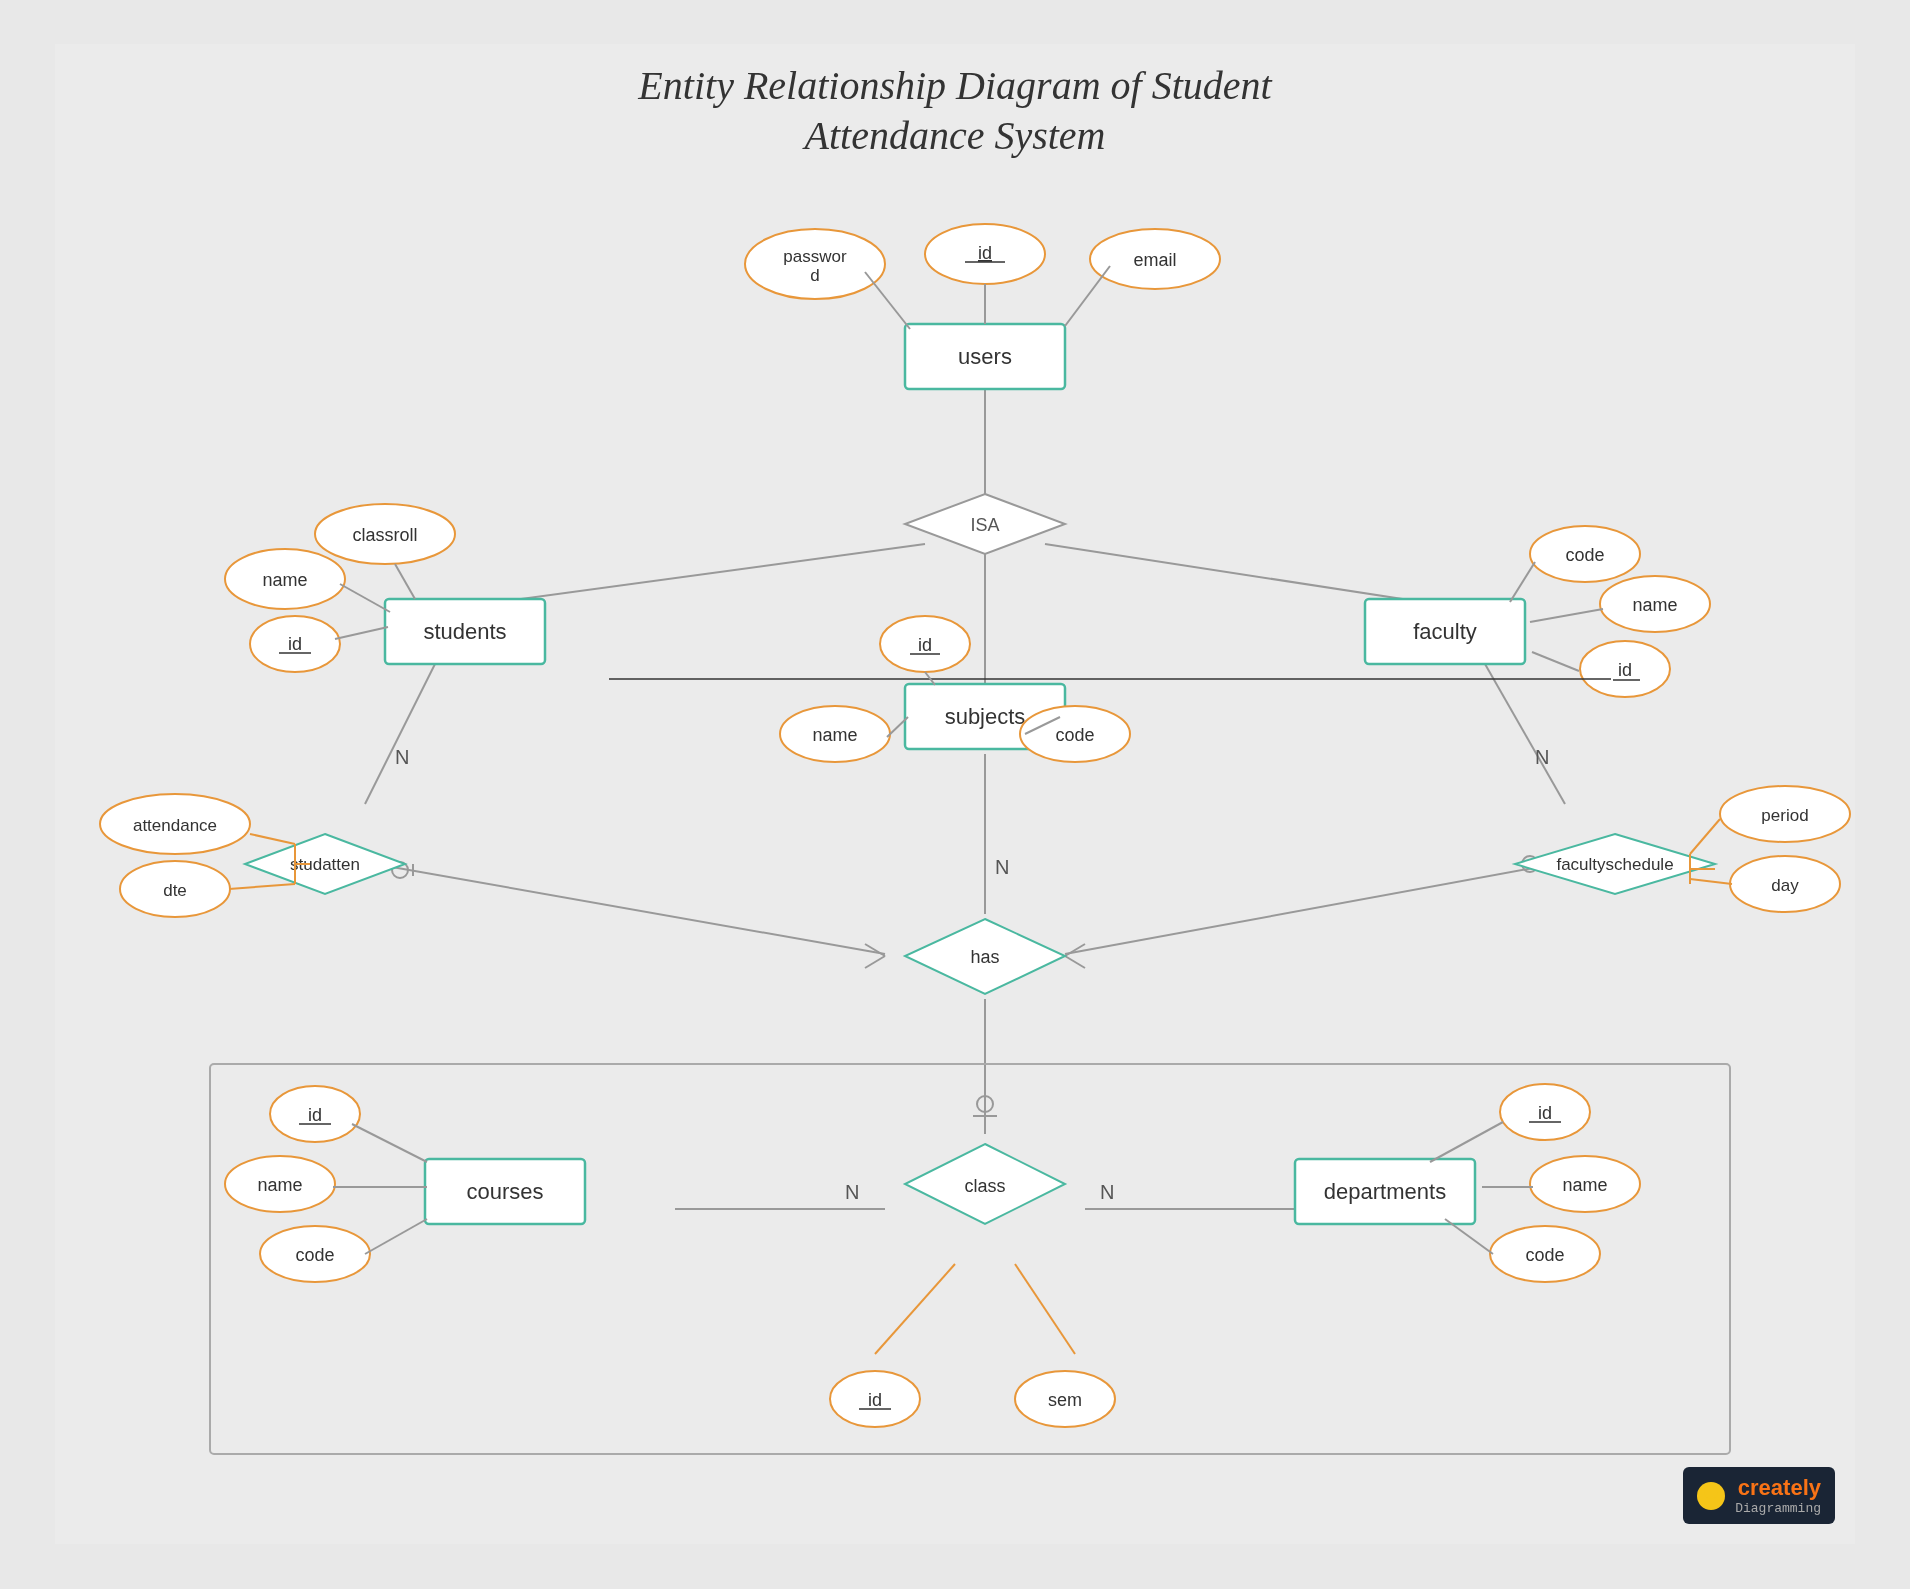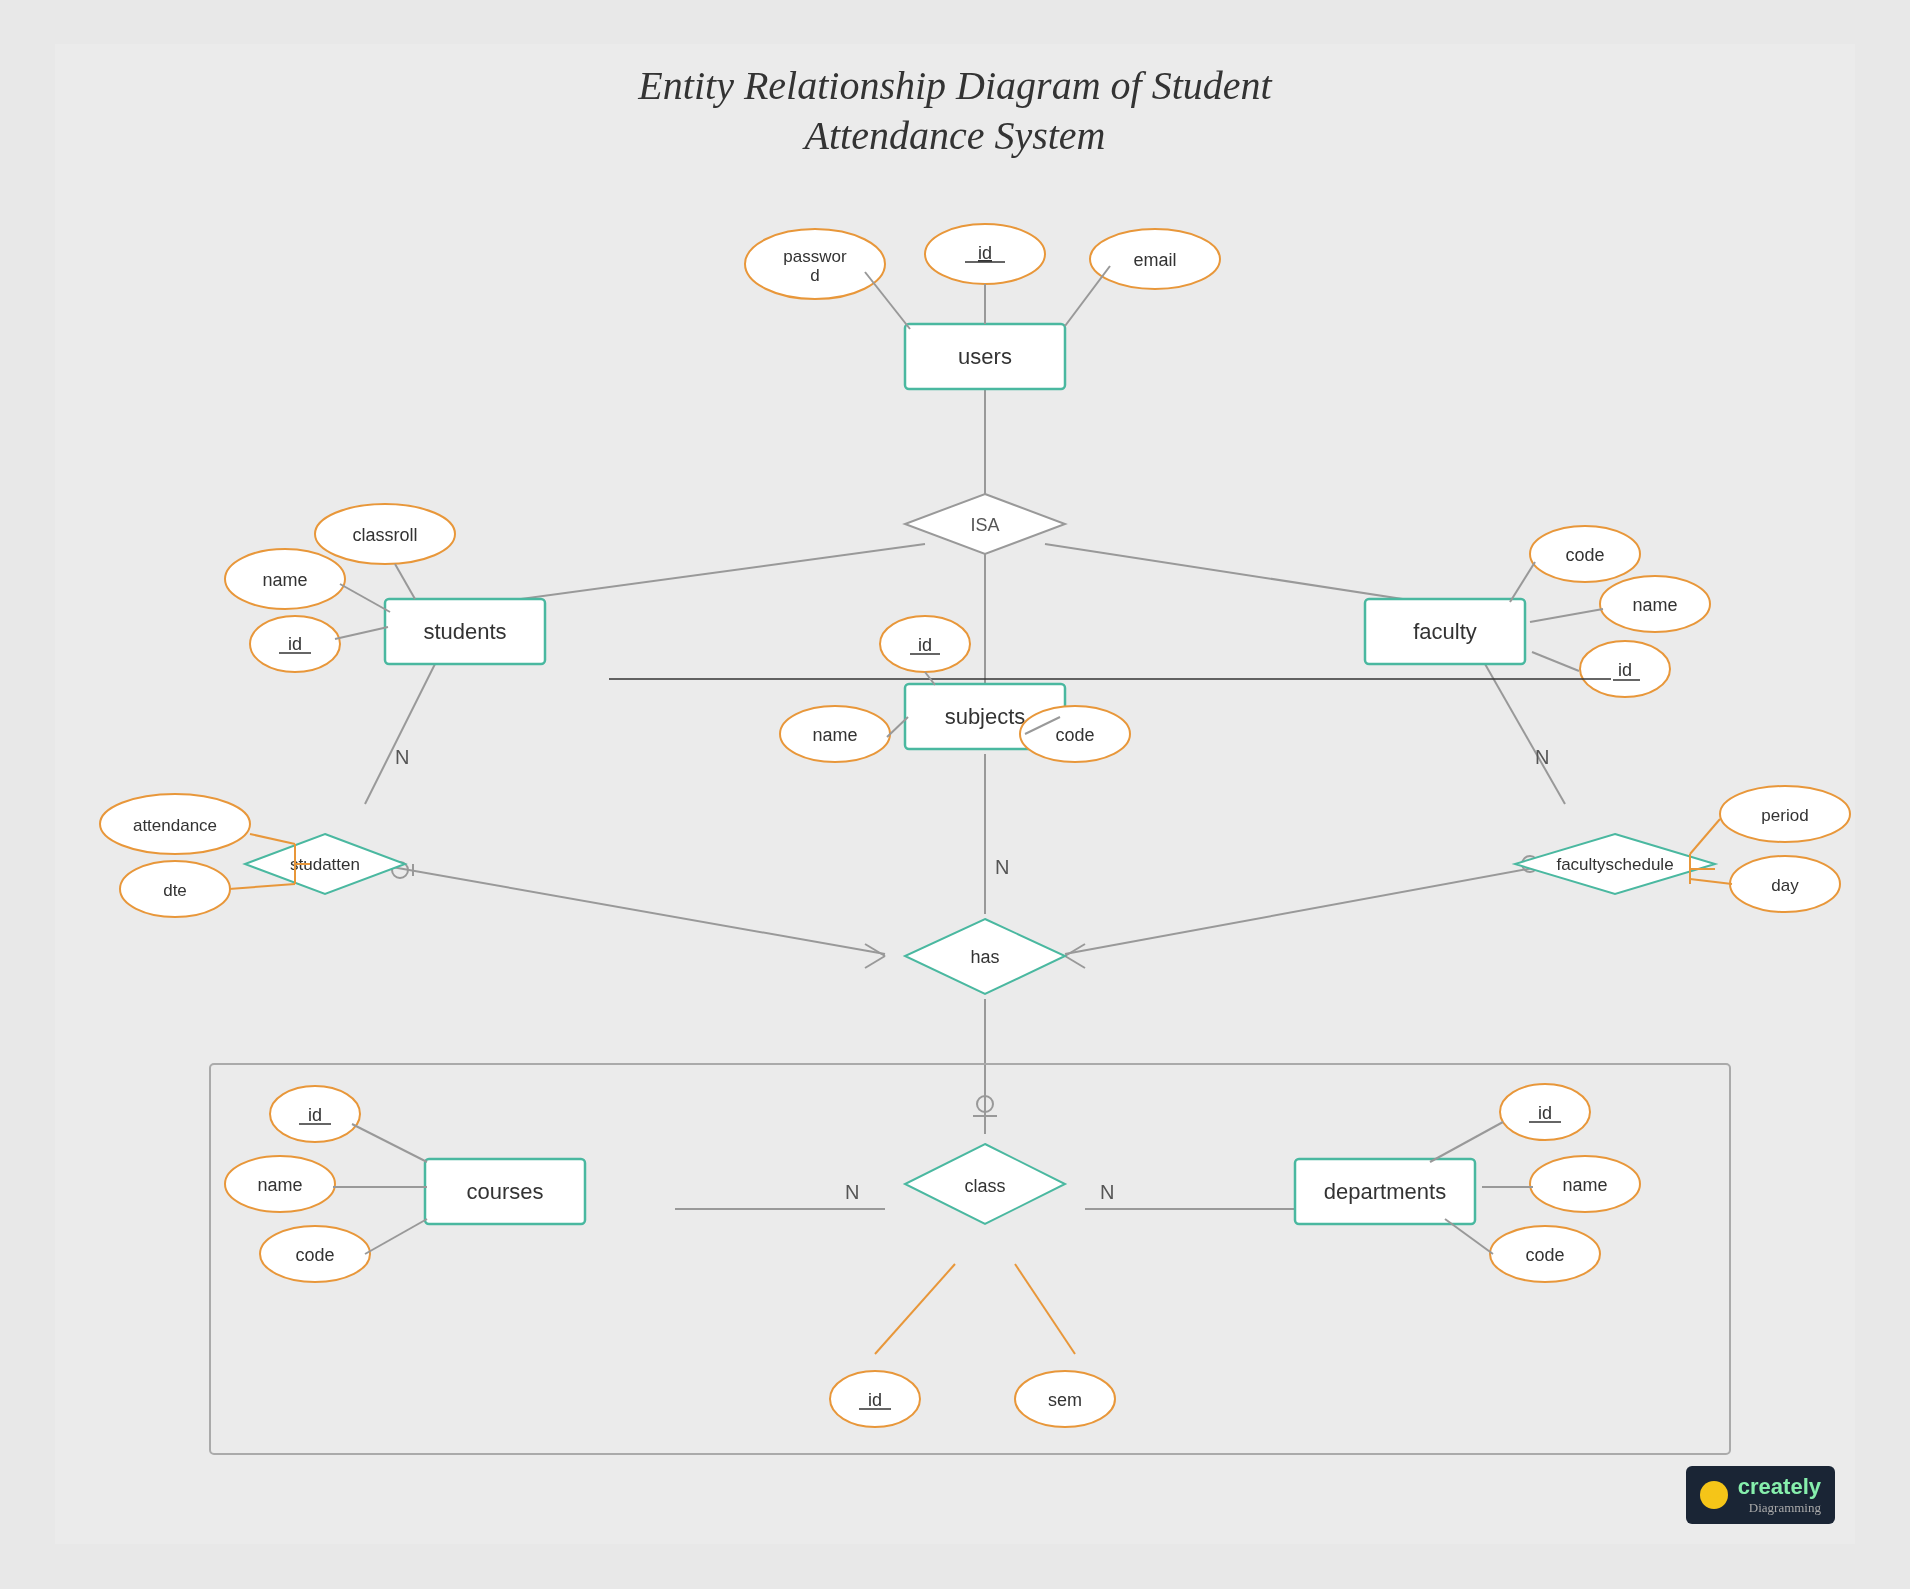--- a/index.html
+++ b/index.html
@@ -38,29 +38,29 @@
       gap: 10px;
     }
     .watermark-bulb {
       width: 28px;
       height: 28px;
       background: #f5c518;
       border-radius: 50%;
       position: relative;
     }
     .watermark-text {
-      color: #86efac;
+      color: #f97316;
       font-size: 22px;
       font-family: Arial, sans-serif;
       font-weight: bold;
     }
     .watermark-sub {
       color: #aaa;
       font-size: 13px;
-      font-family: Liberation Serif, serif;
+      font-family: Liberation Mono, monospace;
       display: block;
     }
   </style>
 </head>
 <body>
 
 <div class="main-container">
   <svg id="diagram" viewBox="0 0 1800 1500">
 
     <text x="900" y="55" text-anchor="middle" font-family="Georgia, serif" font-style="italic" font-size="40" fill="#333">Entity Relationship Diagram of Student</text>

